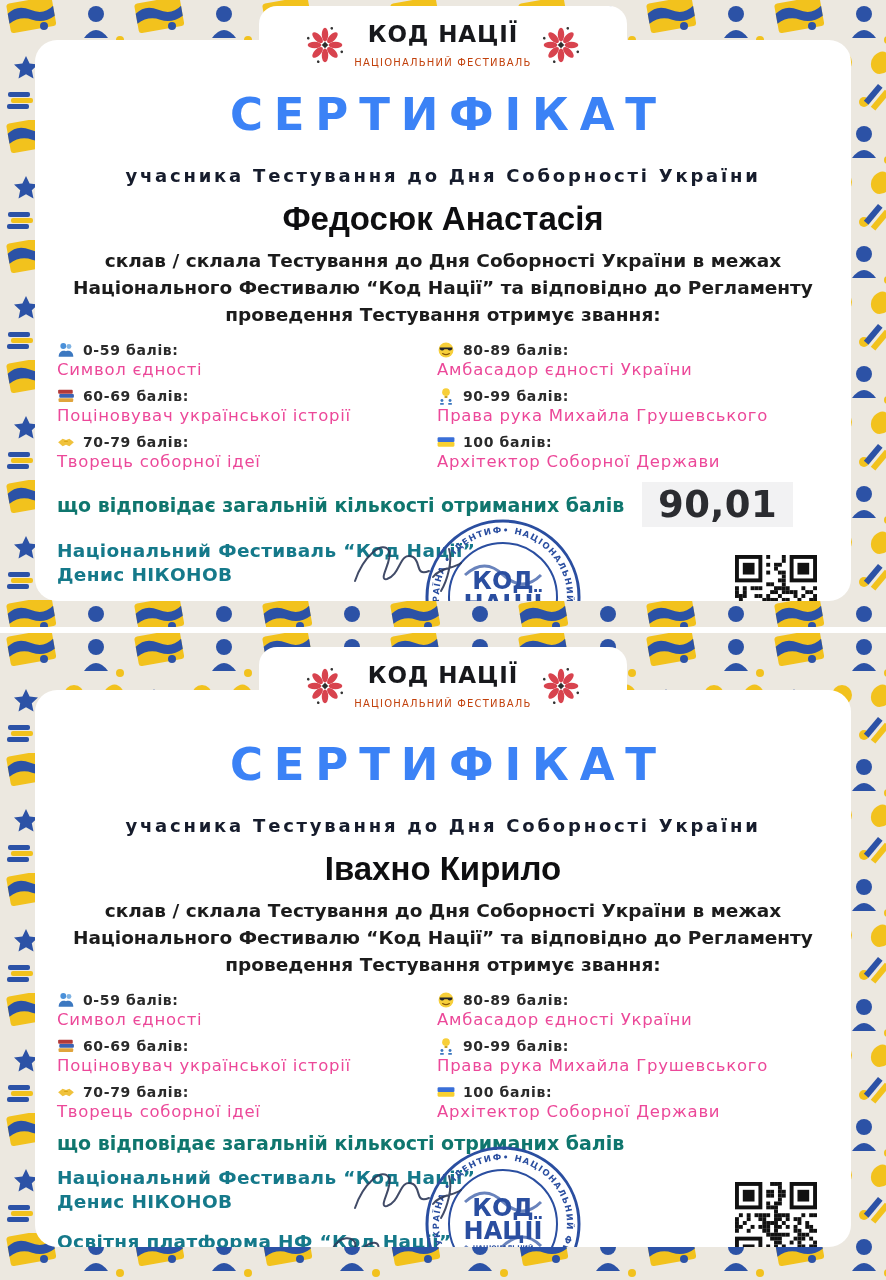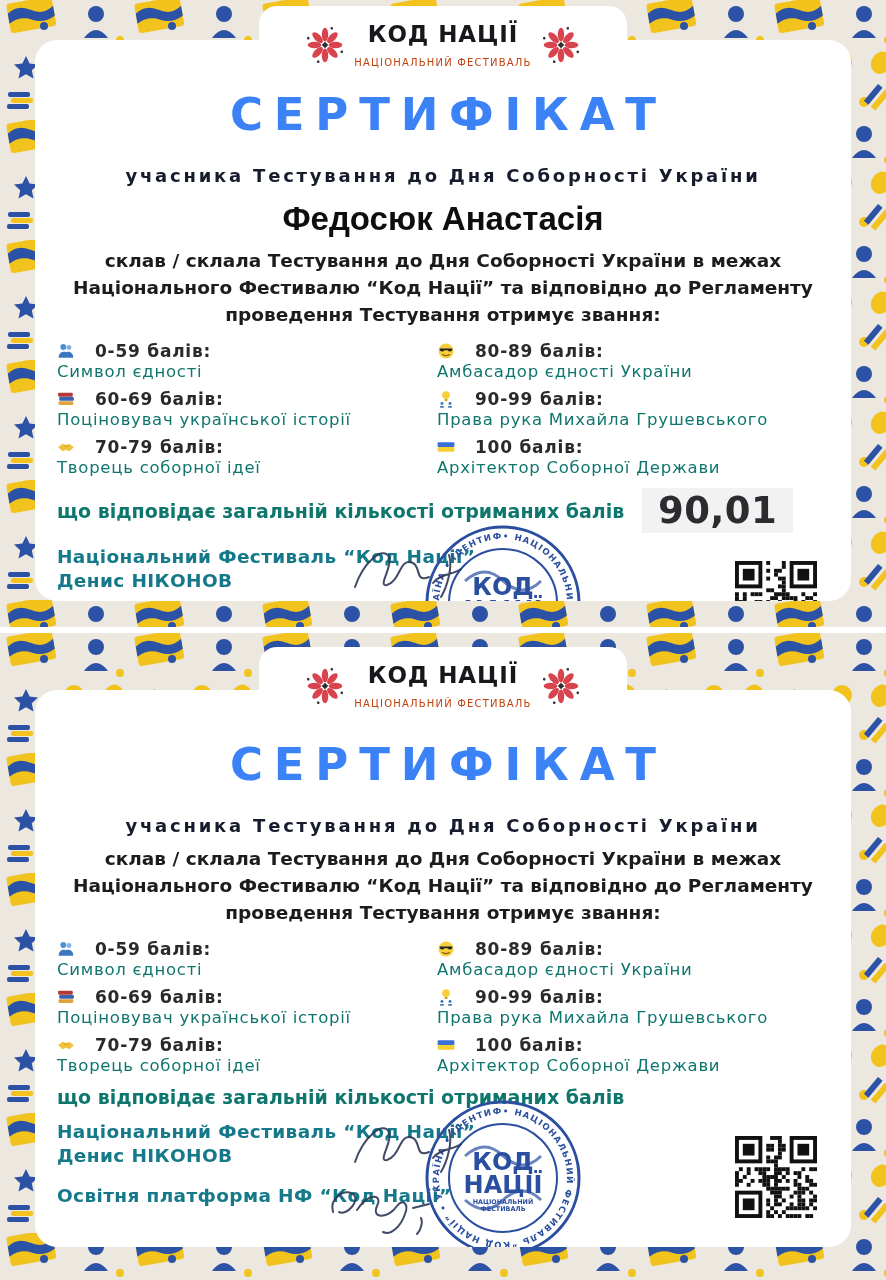--- a/index.html
+++ b/index.html
@@ -25,23 +25,23 @@
   .title{margin:36px 0 0;font-weight:bold;font-size:45px;line-height:1;color:#3b82f6;
          letter-spacing:.24em;padding-left:.24em;}
   .subtitle{margin-top:28px;font-weight:bold;font-size:18px;color:#161c2c;letter-spacing:.155em;}
   .name{margin-top:14px;font-family:"Liberation Sans",sans-serif;font-weight:bold;
         font-size:33px;color:#0e0e10;}
   .bodytext{margin:10px auto 0;max-width:768px;font-weight:bold;font-size:18.5px;
             line-height:1.45;color:#1c1c1c;}
   
   .tiers{margin-top:13px;display:grid;grid-auto-flow:column;grid-template-rows:repeat(3,auto);
          grid-template-columns:380px 1fr;row-gap:8px;text-align:left;}
-  .tier .range{display:flex;align-items:center;gap:20px;font-weight:bold;font-size:17px;
+  .tier .range{display:flex;align-items:center;gap:8px;font-weight:bold;font-size:14px;
                color:#2a2a2a;letter-spacing:.045em;}
-  .tier .ttl{margin-top:1px;font-size:16.5px;color:#0f766e;letter-spacing:.045em;}
+  .tier .ttl{margin-top:1px;font-size:16.5px;color:#ec4899;letter-spacing:.045em;}
   .ticon{width:18px;height:18px;flex:0 0 auto;}
   
   .score-row{display:flex;align-items:center;margin-top:11px;text-align:left;}
   .score-label{font-weight:bold;font-size:19px;color:#0f766e;text-align:center;}
   .score-box{margin-left:auto;margin-right:36px;background:#F2F2F3;padding:1px 16px;
              font-weight:bold;font-size:37px;color:#2b2c30;letter-spacing:.01em;}
   
   .sign-row{position:relative;margin-top:12px;height:126px;text-align:left;}
   .org{line-height:1.3;}
   .org + .org{margin-top:15px;}
@@ -446,20 +446,21 @@
             <circle cx="0" cy="-19" r="1.4" fill="#333" transform="rotate(112)"></circle>
             <circle cx="0" cy="-19" r="1.4" fill="#333" transform="rotate(202)"></circle>
             <circle cx="0" cy="-19" r="1.4" fill="#333" transform="rotate(292)"></circle>
           </g>
       </svg>
     </div>
 
     <div class="card">
       <h1 class="title">СЕРТИФІКАТ</h1>
       <div class="subtitle">учасника Тестування до Дня Соборності України</div>
+      <div class="name">Івахно Кирило</div>
       <p class="bodytext">склав / склала Тестування до Дня Соборності України в межах Національного Фестивалю “Код Нації” та відповідно до Регламенту проведення Тестування отримує звання:</p>
 
       <div class="tiers">
         <div class="tier">
           <div class="range">
               <svg class="ticon" viewBox="0 0 16 16">
                 <circle cx="5.6" cy="4.4" r="2.6" fill="#4a90d9"></circle>
                 <circle cx="10.6" cy="4.8" r="2.2" fill="#7fb3e3"></circle>
                 <path d="M1.5 14 C1.5 9.5 5 8 8 9 C11 8 14.5 9.6 14.5 14 Z" fill="#3c78c0"></path>
               </svg>

